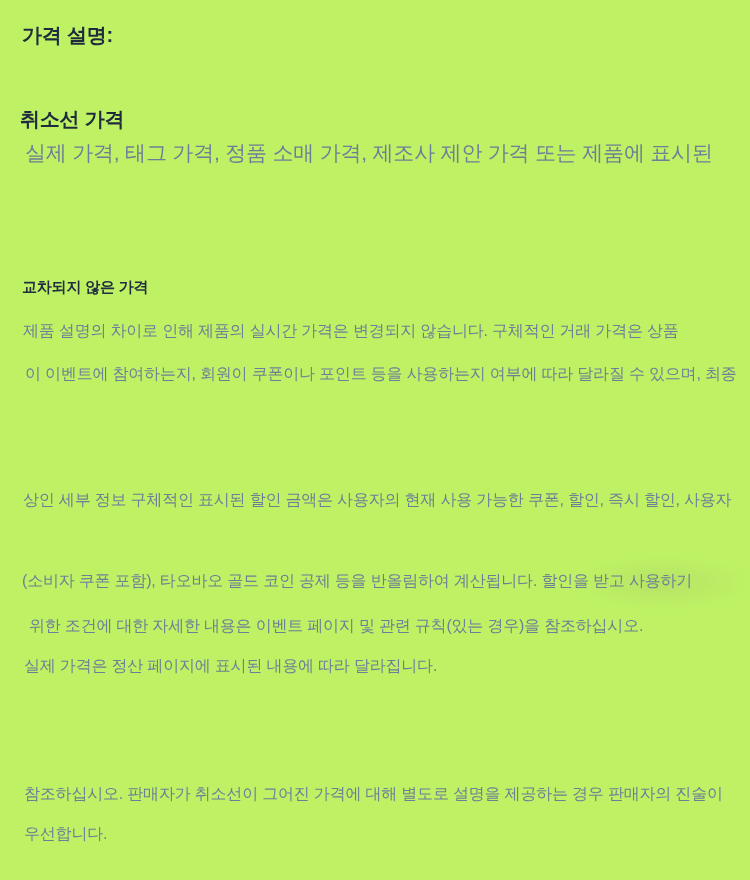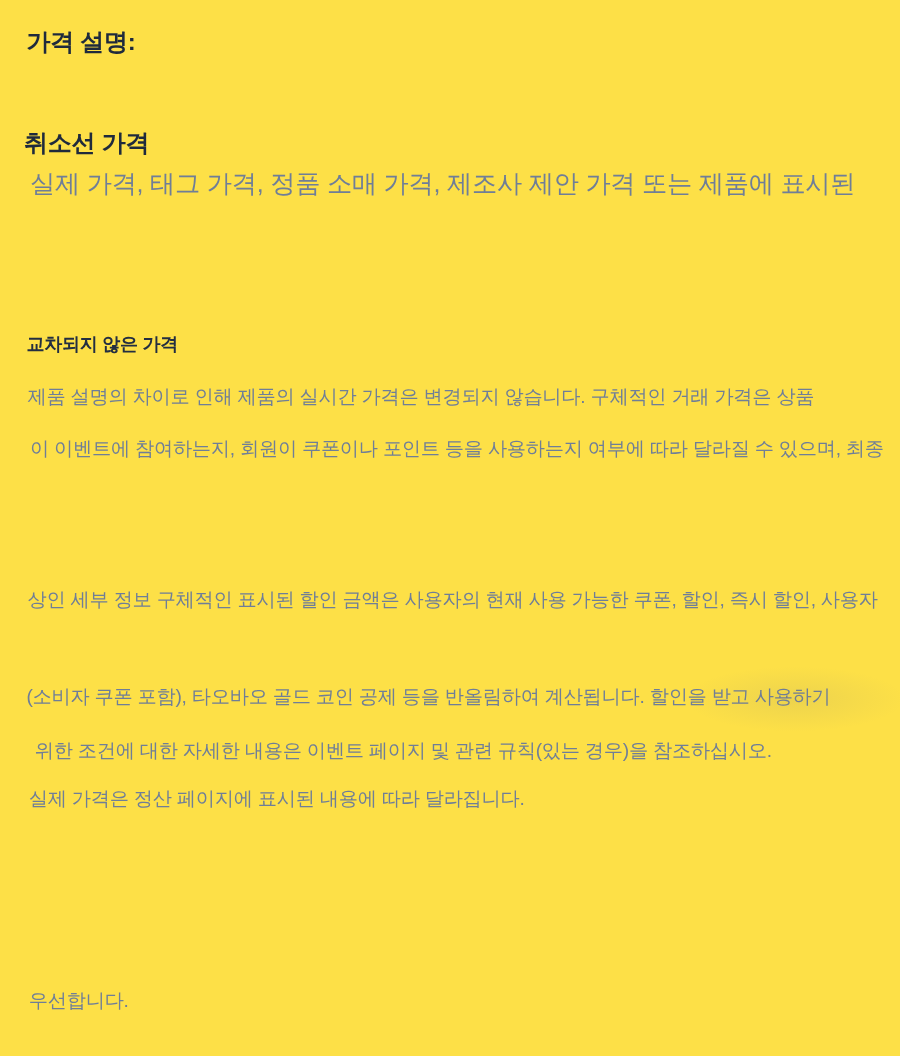--- a/index.html
+++ b/index.html
@@ -4,21 +4,21 @@
 <style>
   html, body {
     margin: 0;
     padding: 0;
     background: #ffffff;
   }
   #screen {
     position: relative;
     width: 750px;
     height: 880px;
-    background: #fde047;
+    background: #bef264;
     overflow: hidden;
     font-family: "Liberation Sans", "DejaVu Sans", sans-serif;
   }
   .line {
     position: absolute;
     white-space: nowrap;
     letter-spacing: -0.2px;
   }
   .h1 {
     font-size: 20px;
@@ -66,15 +66,16 @@
   <div class="line body-line" style="left:23px; top:321px;">제품 설명의 차이로 인해 제품의 실시간 가격은 변경되지 않습니다. 구체적인 거래 가격은 상품</div>
   <div class="line body-line" style="left:25px; top:364px;">이 이벤트에 참여하는지, 회원이 쿠폰이나 포인트 등을 사용하는지 여부에 따라 달라질 수 있으며, 최종</div>
 
   <div class="line body-line" style="left:23px; top:490px;">상인 세부 정보 구체적인 표시된 할인 금액은 사용자의 현재 사용 가능한 쿠폰, 할인, 즉시 할인, 사용자</div>
   <div class="line body-line" style="left:22px; top:571px;">(소비자 쿠폰 포함), 타오바오 골드 코인 공제 등을 반올림하여 계산됩니다. 할인을 받고 사용하기</div>
   <div class="line body-line" style="left:29px; top:616px;">위한 조건에 대한 자세한 내용은 이벤트 페이지 및 관련 규칙(있는 경우)을 참조하십시오.</div>
   <div class="line body-line" style="left:24px; top:656px;">실제 가격은 정산 페이지에 표시된 내용에 따라 달라집니다.</div>
 
   <div class="smudge"></div>
 
+  <div class="line body-line" style="left:24px; top:784px;">참조하십시오. 판매자가 취소선이 그어진 가격에 대해 별도로 설명을 제공하는 경우 판매자의 진술이</div>
   <div class="line body-line" style="left:24px; top:824px;">우선합니다.</div>
 
 </div>
 
 </body></html>

